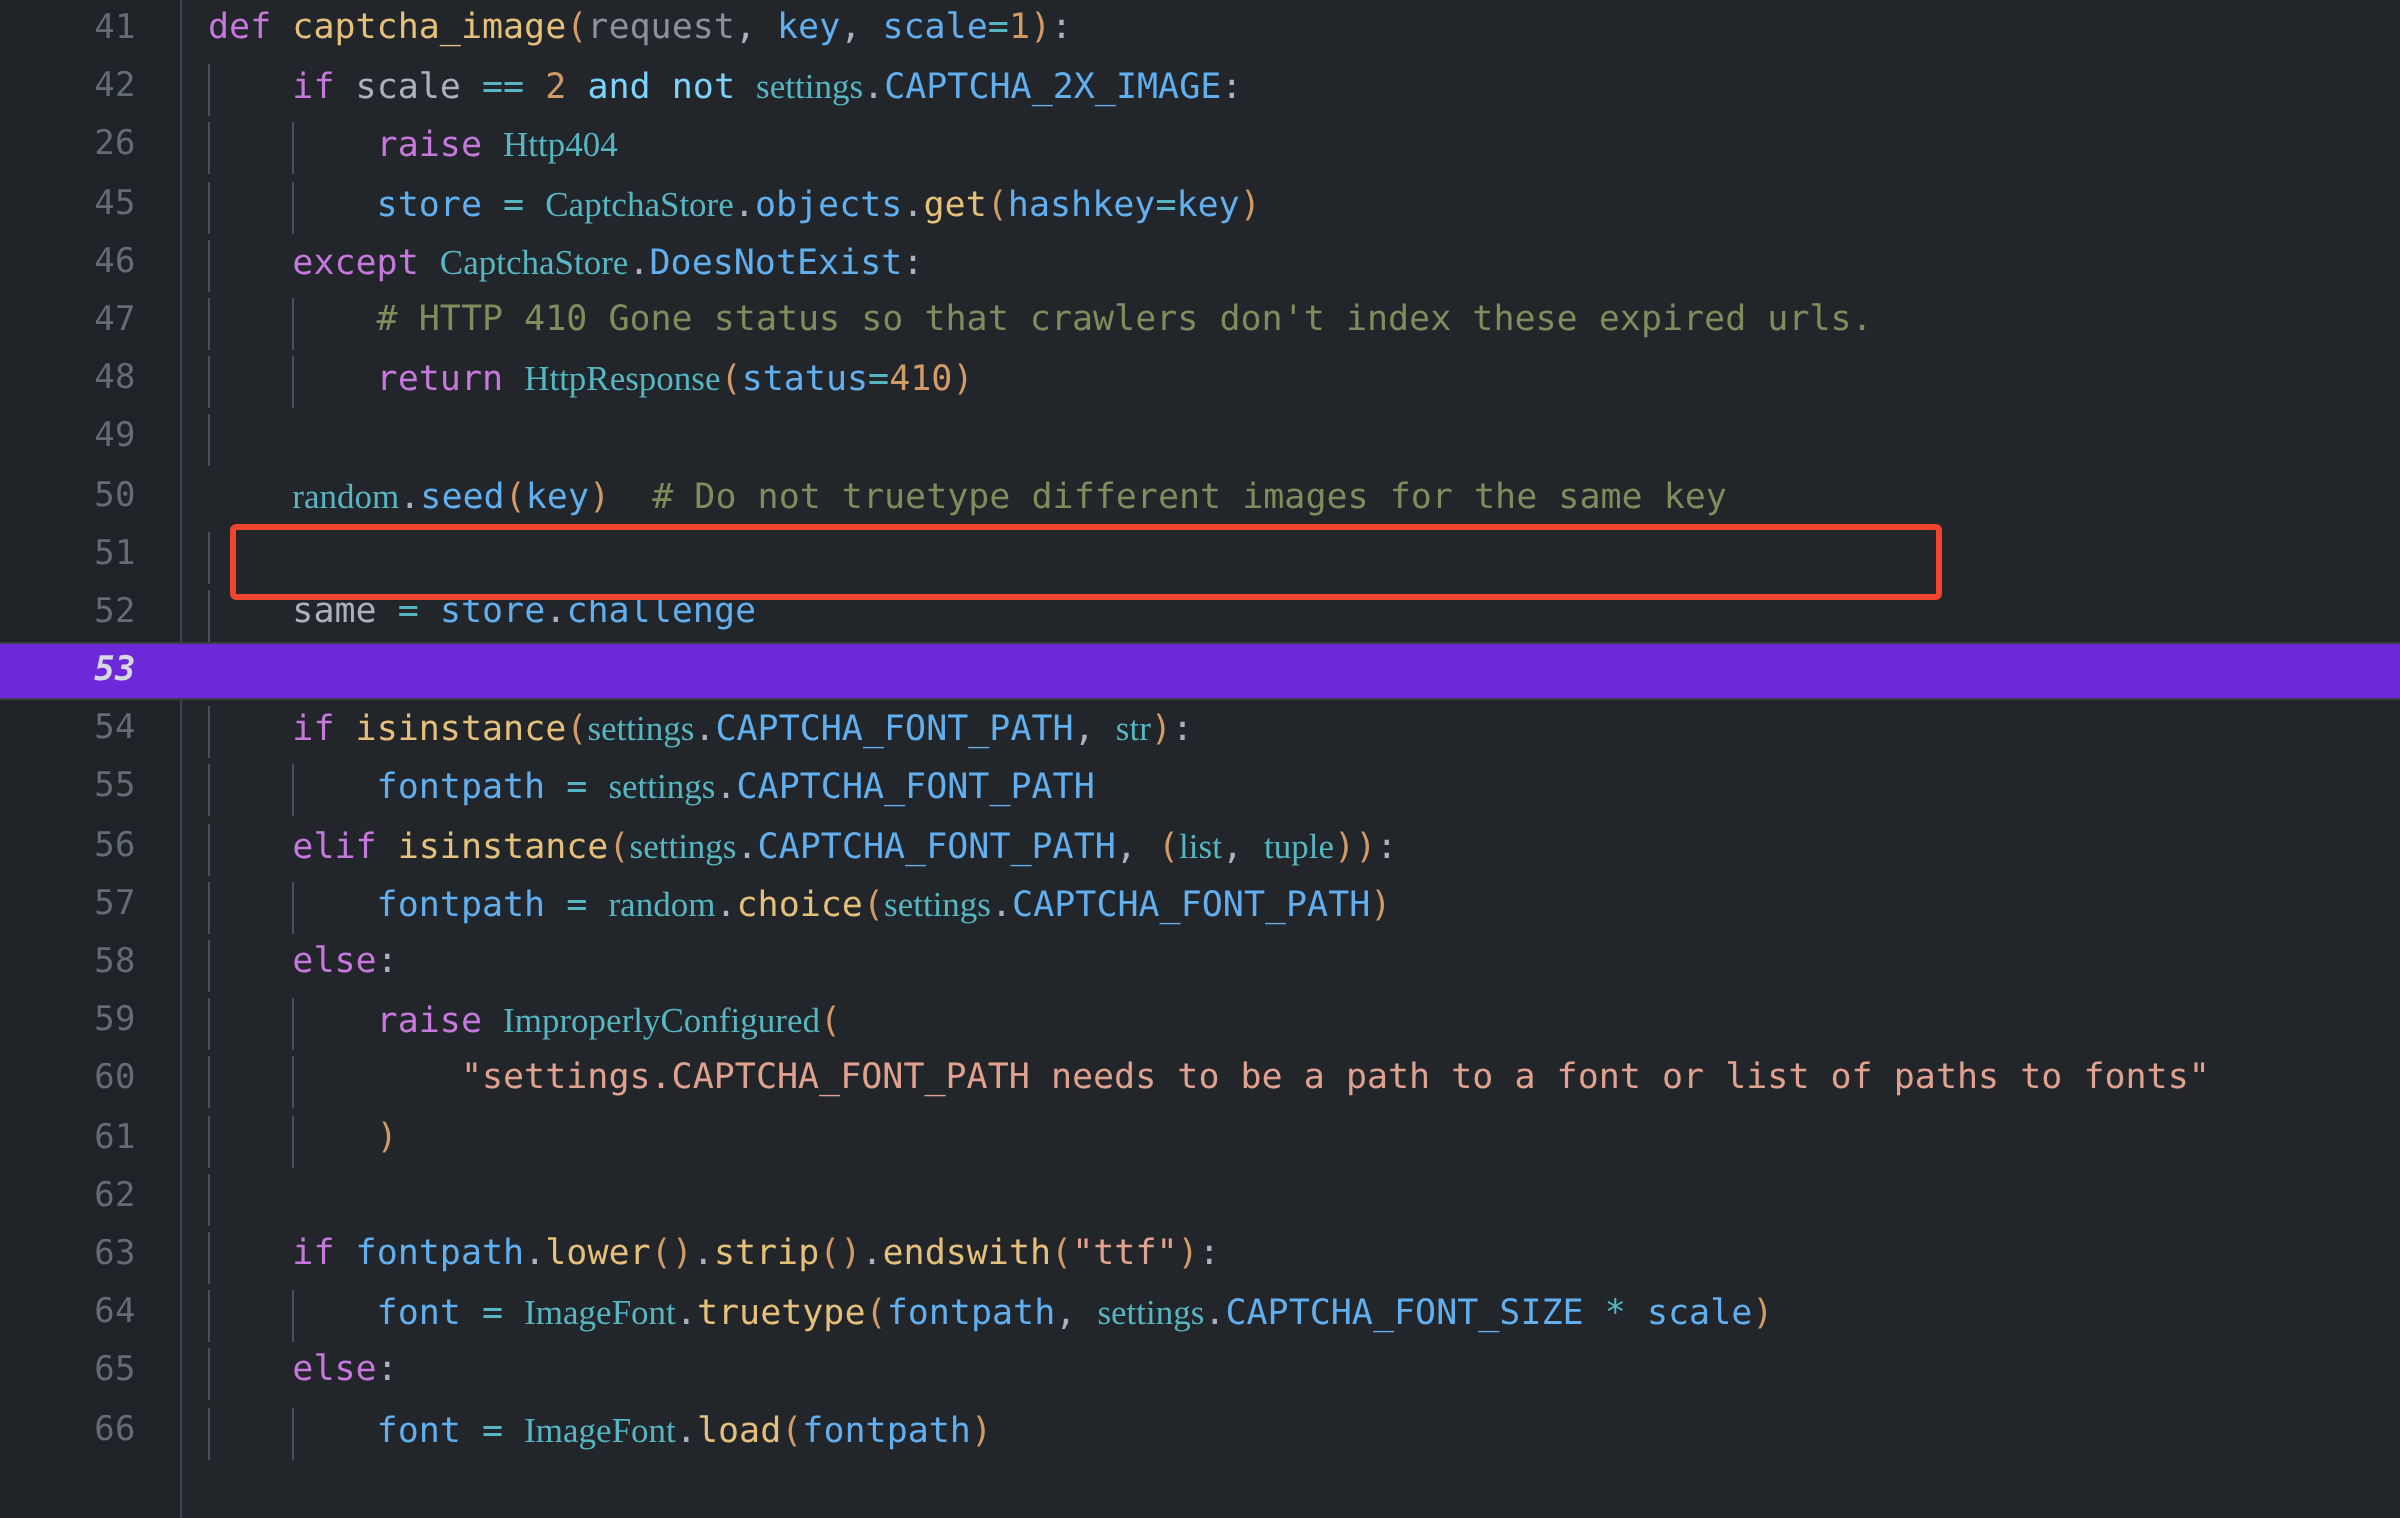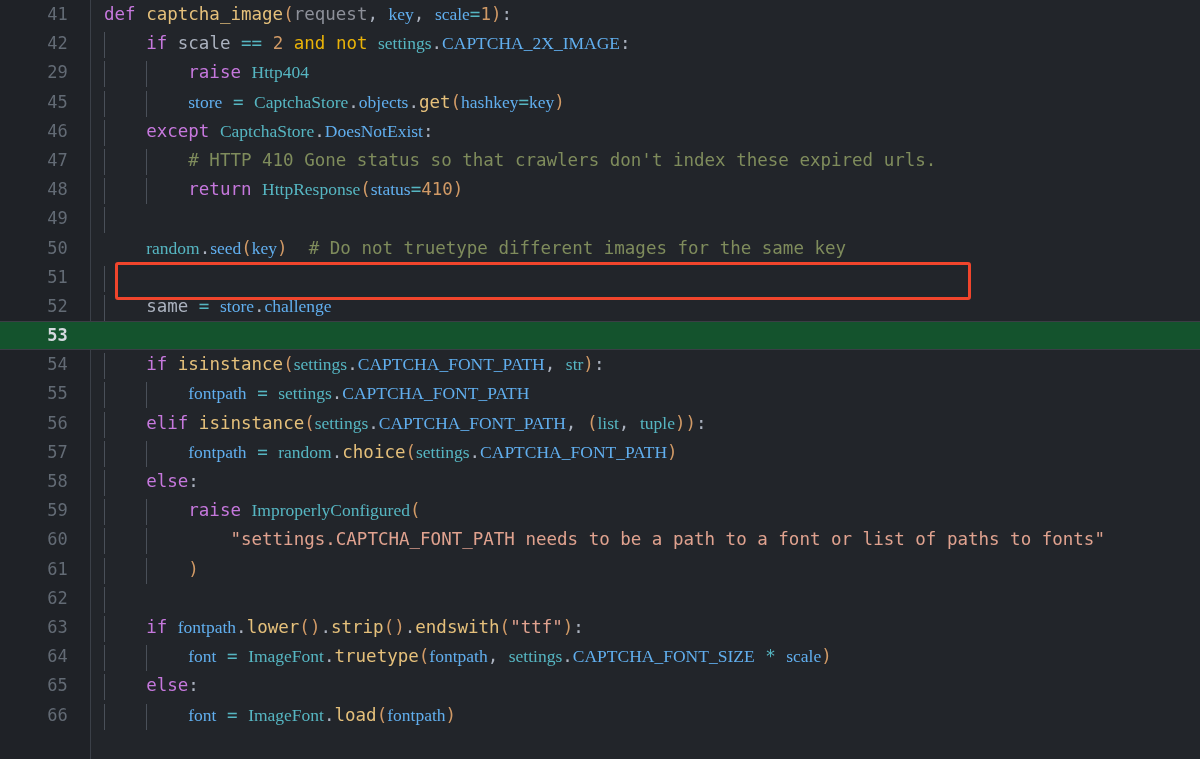--- a/index.html
+++ b/index.html
@@ -33,22 +33,23 @@
     left: 0; top: 0; right: 0;
     padding-top: 0px;
   }
   .row {
     position: relative;
     height: 29.2px;
     line-height: 29.2px;
     white-space: pre;
   }
   .row.active {
-    background: #14532d;
+    background: #6d28d9;
     box-shadow: inset 0 1px 0 #3a3e45, inset 0 -1px 0 #3a3e45;
+    font-style: italic;
   }
   .lnum {
     position: absolute;
     left: 0;
     width: 68px;
     text-align: right;
     color: #636b75;
     font-size: 17px;
     letter-spacing: 0.2px;
   }
@@ -67,24 +68,24 @@
   .guide {
     position: absolute;
     top: 3px;
     height: 26px;
     width: 1px;
     background: #4a5059;
   }
   
   .kw   { color: #c678dd; }           
   .op   { color: #56b6c2; }           
-  .bool { color: #eab308; }           
+  .bool { color: #7dd3fc; }           
   .fn   { color: #e5c07b; }           
   .cls  { color: #56b6c2; font-family: Liberation Serif, serif; }           
-  .var  { color: #61afef; font-family: Liberation Serif, serif; }           
+  .var  { color: #61afef; }           
   .par  { color: #d19a66; }           
   .num  { color: #d19a66; }
   .str  { color: #e0a28f; }
   .cmt  { color: #7f8c5c; }
   .pln  { color: #abb2bf; }
   .punc { color: #abb2bf; }
   .param{ color: #8d9099; }
 
   
   #annot-box {
@@ -97,21 +98,21 @@
 </style>
 </head>
 <body>
 
 <div id="editor">
   <div class="gutter-bg"></div>
   <div class="gutter-rule"></div>
   <div class="lines" id="lines">
       <div class="row"><span class="lnum">41</span><span class="code"><span class="kw">def</span><span class="pln"> </span><span class="fn">captcha_image</span><span class="par">(</span><span class="param">request</span><span class="punc">, </span><span class="var">key</span><span class="punc">, </span><span class="var">scale</span><span class="op">=</span><span class="num">1</span><span class="par">)</span><span class="punc">:</span></span></div>
       <div class="row"><span class="lnum">42</span><span class="guide" style="left: 104px;"></span><span class="code"><span class="pln">    </span><span class="kw">if</span><span class="pln"> </span><span class="pln">scale</span><span class="pln"> </span><span class="op">==</span><span class="pln"> </span><span class="num">2</span><span class="pln"> </span><span class="bool">and</span><span class="pln"> </span><span class="bool">not</span><span class="pln"> </span><span class="cls">settings</span><span class="punc">.</span><span class="var">CAPTCHA_2X_IMAGE</span><span class="punc">:</span></span></div>
-      <div class="row"><span class="lnum">29</span><span class="guide" style="left: 104px;"></span><span class="guide" style="left: 146.1px;"></span><span class="code"><span class="pln">        </span><span class="kw">raise</span><span class="pln"> </span><span class="cls">Http404</span></span></div>
+      <div class="row"><span class="lnum">26</span><span class="guide" style="left: 104px;"></span><span class="guide" style="left: 146.1px;"></span><span class="code"><span class="pln">        </span><span class="kw">raise</span><span class="pln"> </span><span class="cls">Http404</span></span></div>
       <div class="row"><span class="lnum">45</span><span class="guide" style="left: 104px;"></span><span class="guide" style="left: 146.1px;"></span><span class="code"><span class="pln">        </span><span class="var">store</span><span class="pln"> </span><span class="op">=</span><span class="pln"> </span><span class="cls">CaptchaStore</span><span class="punc">.</span><span class="var">objects</span><span class="punc">.</span><span class="fn">get</span><span class="par">(</span><span class="var">hashkey</span><span class="op">=</span><span class="var">key</span><span class="par">)</span></span></div>
       <div class="row"><span class="lnum">46</span><span class="guide" style="left: 104px;"></span><span class="code"><span class="pln">    </span><span class="kw">except</span><span class="pln"> </span><span class="cls">CaptchaStore</span><span class="punc">.</span><span class="var">DoesNotExist</span><span class="punc">:</span></span></div>
       <div class="row"><span class="lnum">47</span><span class="guide" style="left: 104px;"></span><span class="guide" style="left: 146.1px;"></span><span class="code"><span class="pln">        </span><span class="cmt"># HTTP 410 Gone status so that crawlers don't index these expired urls.</span></span></div>
       <div class="row"><span class="lnum">48</span><span class="guide" style="left: 104px;"></span><span class="guide" style="left: 146.1px;"></span><span class="code"><span class="pln">        </span><span class="kw">return</span><span class="pln"> </span><span class="cls">HttpResponse</span><span class="par">(</span><span class="var">status</span><span class="op">=</span><span class="num">410</span><span class="par">)</span></span></div>
       <div class="row"><span class="lnum">49</span><span class="guide" style="left: 104px;"></span><span class="code"></span></div>
       <div class="row"><span class="lnum">50</span><span class="code"><span class="pln">    </span><span class="cls">random</span><span class="punc">.</span><span class="var">seed</span><span class="par">(</span><span class="var">key</span><span class="par">)</span><span class="pln">  </span><span class="cmt"># Do not truetype different images for the same key</span></span></div>
       <div class="row"><span class="lnum">51</span><span class="guide" style="left: 104px;"></span><span class="code"></span></div>
       <div class="row"><span class="lnum">52</span><span class="guide" style="left: 104px;"></span><span class="code"><span class="pln">    </span><span class="pln">same</span><span class="pln"> </span><span class="op">=</span><span class="pln"> </span><span class="var">store</span><span class="punc">.</span><span class="var">challenge</span></span></div>
       <div class="row active"><span class="lnum">53</span><span class="code"></span></div>
       <div class="row"><span class="lnum">54</span><span class="guide" style="left: 104px;"></span><span class="code"><span class="pln">    </span><span class="kw">if</span><span class="pln"> </span><span class="fn">isinstance</span><span class="par">(</span><span class="cls">settings</span><span class="punc">.</span><span class="var">CAPTCHA_FONT_PATH</span><span class="punc">, </span><span class="cls">str</span><span class="par">)</span><span class="punc">:</span></span></div>

